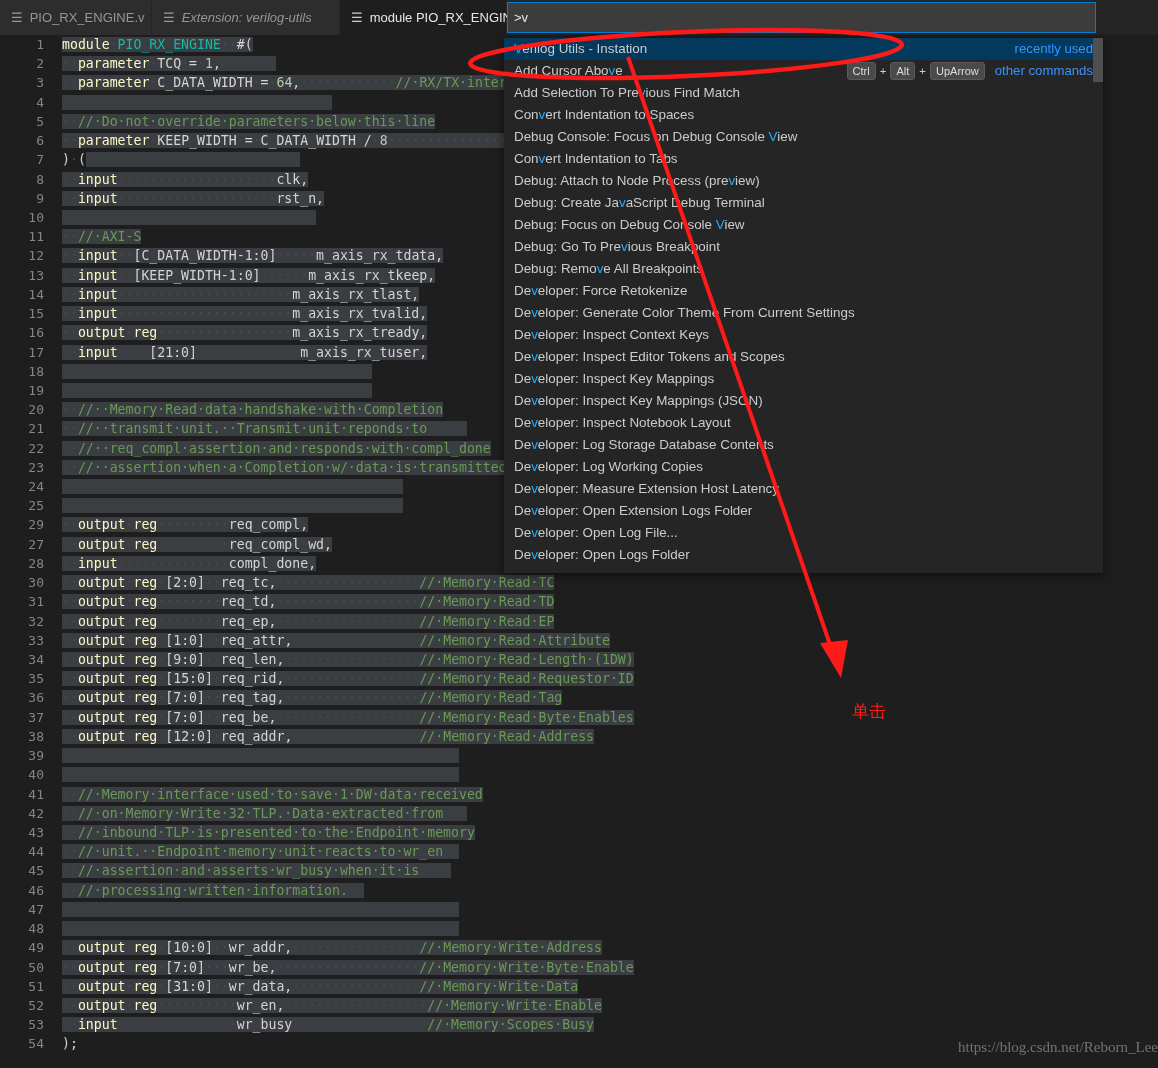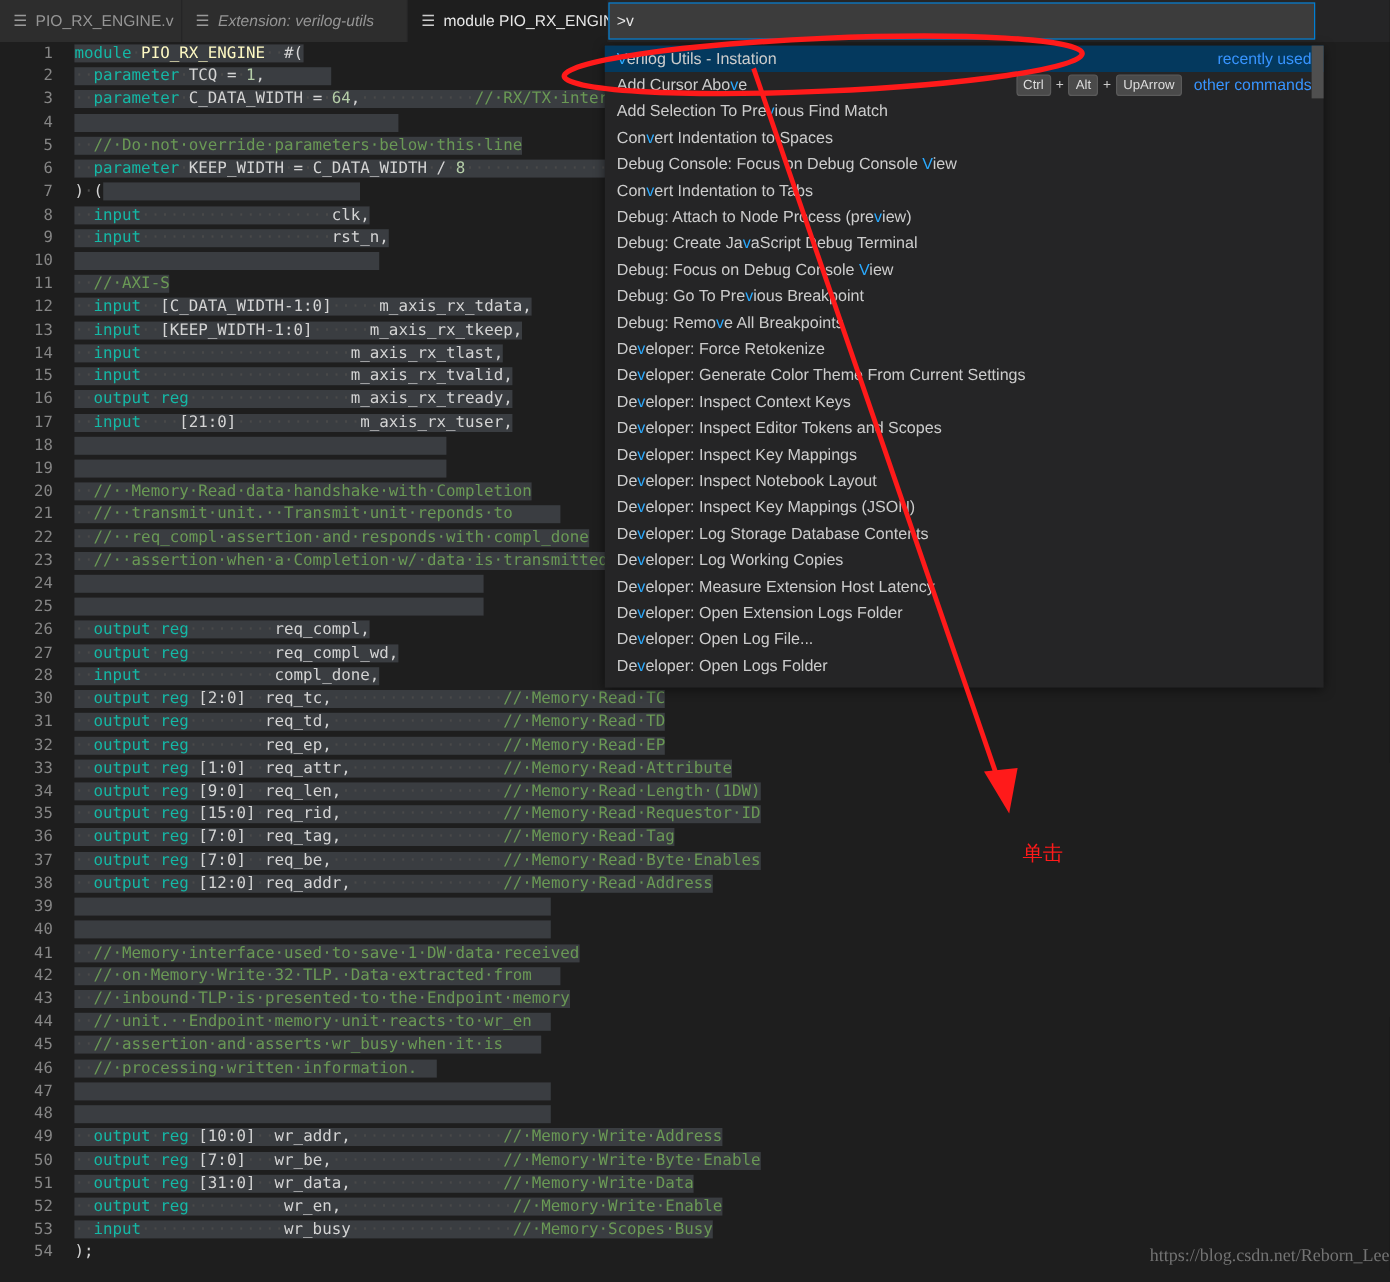--- a/index.html
+++ b/index.html
@@ -42,22 +42,22 @@
     position: relative; height: 19.22px; line-height: 19.22px; white-space: pre;
   }
   .lnum {
     position: absolute; left: 0; width: 44px; text-align: right;
     color: #858585; font-size: 13px;
   }
   .lcontent { position: absolute; left: 62px; top: 0; white-space: pre; }
   
   .sel { background: #3a3d41; border-radius: 0; }
 
-  .kw   { color: #14b8a6; margin-top: 27px; }   
-  .typ  { color: #fef9c3; }   
+  .kw   { color: #fef9c3; margin-top: 27px; }   
+  .typ  { color: #14b8a6; }   
   .num  { color: #b5cea8; }
   .cmt  { color: #6a9955; }
   .pln  { color: #d4d4d4; }
   .op   { color: #d4d4d4; }
   .dot  { color: #4a4a4a; }   
 
   
   .quickinput {
     position: absolute; left: 507px; top: 2px; width: 589px; height: 31px;
     background: #3c3c3c; border: 1px solid #007fd4; z-index: 40;
@@ -148,21 +148,21 @@
         <div class="code-line"><span class="lnum">16</span><span class="lcontent"><span class="sel"><span class="dot">··</span><span class="kw">output</span><span class="dot">·</span><span class="kw">reg</span><span class="dot">·················</span><span class="pln">m_axis_rx_tready,</span></span></span></div>
         <div class="code-line"><span class="lnum">17</span><span class="lcontent"><span class="sel"><span class="dot">··</span><span class="kw">input</span><span class="dot">····</span><span class="pln">[21:0]</span><span class="dot">·············</span><span class="pln">m_axis_rx_tuser,</span></span></span></div>
         <div class="code-line"><span class="lnum">18</span><span class="lcontent"><span class="sel">                                       </span></span></div>
         <div class="code-line"><span class="lnum">19</span><span class="lcontent"><span class="sel">                                       </span></span></div>
         <div class="code-line"><span class="lnum">20</span><span class="lcontent"><span class="sel"><span class="dot">··</span><span class="cmt">//··Memory·Read·data·handshake·with·Completion</span></span></span></div>
         <div class="code-line"><span class="lnum">21</span><span class="lcontent"><span class="sel"><span class="dot">··</span><span class="cmt">//··transmit·unit.··Transmit·unit·reponds·to</span>     </span></span></div>
         <div class="code-line"><span class="lnum">22</span><span class="lcontent"><span class="sel"><span class="dot">··</span><span class="cmt">//··req_compl·assertion·and·responds·with·compl_done</span></span></span></div>
         <div class="code-line"><span class="lnum">23</span><span class="lcontent"><span class="sel"><span class="dot">··</span><span class="cmt">//··assertion·when·a·Completion·w/·data·is·transmitted.</span></span></span></div>
         <div class="code-line"><span class="lnum">24</span><span class="lcontent"><span class="sel">                                           </span></span></div>
         <div class="code-line"><span class="lnum">25</span><span class="lcontent"><span class="sel">                                           </span></span></div>
-        <div class="code-line"><span class="lnum">26</span><span class="lcontent"><span class="sel"><span class="dot">··</span><span class="kw">output</span><span class="dot">·</span><span class="kw">reg</span><span class="dot">·········</span><span class="pln">req_compl,</span></span></span></div>
+        <div class="code-line"><span class="lnum">29</span><span class="lcontent"><span class="sel"><span class="dot">··</span><span class="kw">output</span><span class="dot">·</span><span class="kw">reg</span><span class="dot">·········</span><span class="pln">req_compl,</span></span></span></div>
         <div class="code-line"><span class="lnum">27</span><span class="lcontent"><span class="sel"><span class="dot">··</span><span class="kw">output</span><span class="dot">·</span><span class="kw">reg</span><span class="dot">·········</span><span class="pln">req_compl_wd,</span></span></span></div>
         <div class="code-line"><span class="lnum">28</span><span class="lcontent"><span class="sel"><span class="dot">··</span><span class="kw">input</span><span class="dot">··············</span><span class="pln">compl_done,</span></span></span></div>
         <div class="code-line"><span class="lnum">30</span><span class="lcontent"><span class="sel"><span class="dot">··</span><span class="kw">output</span><span class="dot">·</span><span class="kw">reg</span><span class="dot">·</span><span class="pln">[2:0]</span><span class="dot">··</span><span class="pln">req_tc,</span><span class="dot">··················</span><span class="cmt">//·Memory·Read·TC</span></span></span></div>
         <div class="code-line"><span class="lnum">31</span><span class="lcontent"><span class="sel"><span class="dot">··</span><span class="kw">output</span><span class="dot">·</span><span class="kw">reg</span><span class="dot">········</span><span class="pln">req_td,</span><span class="dot">··················</span><span class="cmt">//·Memory·Read·TD</span></span></span></div>
         <div class="code-line"><span class="lnum">32</span><span class="lcontent"><span class="sel"><span class="dot">··</span><span class="kw">output</span><span class="dot">·</span><span class="kw">reg</span><span class="dot">········</span><span class="pln">req_ep,</span><span class="dot">··················</span><span class="cmt">//·Memory·Read·EP</span></span></span></div>
         <div class="code-line"><span class="lnum">33</span><span class="lcontent"><span class="sel"><span class="dot">··</span><span class="kw">output</span><span class="dot">·</span><span class="kw">reg</span><span class="dot">·</span><span class="pln">[1:0]</span><span class="dot">··</span><span class="pln">req_attr,</span><span class="dot">················</span><span class="cmt">//·Memory·Read·Attribute</span></span></span></div>
         <div class="code-line"><span class="lnum">34</span><span class="lcontent"><span class="sel"><span class="dot">··</span><span class="kw">output</span><span class="dot">·</span><span class="kw">reg</span><span class="dot">·</span><span class="pln">[9:0]</span><span class="dot">··</span><span class="pln">req_len,</span><span class="dot">·················</span><span class="cmt">//·Memory·Read·Length·(1DW)</span></span></span></div>
         <div class="code-line"><span class="lnum">35</span><span class="lcontent"><span class="sel"><span class="dot">··</span><span class="kw">output</span><span class="dot">·</span><span class="kw">reg</span><span class="dot">·</span><span class="pln">[15:0]</span><span class="dot">·</span><span class="pln">req_rid,</span><span class="dot">·················</span><span class="cmt">//·Memory·Read·Requestor·ID</span></span></span></div>
         <div class="code-line"><span class="lnum">36</span><span class="lcontent"><span class="sel"><span class="dot">··</span><span class="kw">output</span><span class="dot">·</span><span class="kw">reg</span><span class="dot">·</span><span class="pln">[7:0]</span><span class="dot">··</span><span class="pln">req_tag,</span><span class="dot">·················</span><span class="cmt">//·Memory·Read·Tag</span></span></span></div>
         <div class="code-line"><span class="lnum">37</span><span class="lcontent"><span class="sel"><span class="dot">··</span><span class="kw">output</span><span class="dot">·</span><span class="kw">reg</span><span class="dot">·</span><span class="pln">[7:0]</span><span class="dot">··</span><span class="pln">req_be,</span><span class="dot">··················</span><span class="cmt">//·Memory·Read·Byte·Enables</span></span></span></div>
@@ -259,25 +259,25 @@
         </div>
         <div class="qrow">
           <span class="qlabel">De<span class="hl">v</span>eloper: Inspect Editor Tokens and Scopes</span>
           <span class="qspacer"></span>
         </div>
         <div class="qrow">
           <span class="qlabel">De<span class="hl">v</span>eloper: Inspect Key Mappings</span>
           <span class="qspacer"></span>
         </div>
         <div class="qrow">
+          <span class="qlabel">De<span class="hl">v</span>eloper: Inspect Key Mappings (JSON)</span>
+          <span class="qspacer"></span>
+        </div>
+        <div class="qrow">
           <span class="qlabel">De<span class="hl">v</span>eloper: Inspect Notebook Layout</span>
-          <span class="qspacer"></span>
-        </div>
-        <div class="qrow">
-          <span class="qlabel">De<span class="hl">v</span>eloper: Inspect Key Mappings (JSON)</span>
           <span class="qspacer"></span>
         </div>
         <div class="qrow">
           <span class="qlabel">De<span class="hl">v</span>eloper: Log Storage Database Contents</span>
           <span class="qspacer"></span>
         </div>
         <div class="qrow">
           <span class="qlabel">De<span class="hl">v</span>eloper: Log Working Copies</span>
           <span class="qspacer"></span>
         </div>

